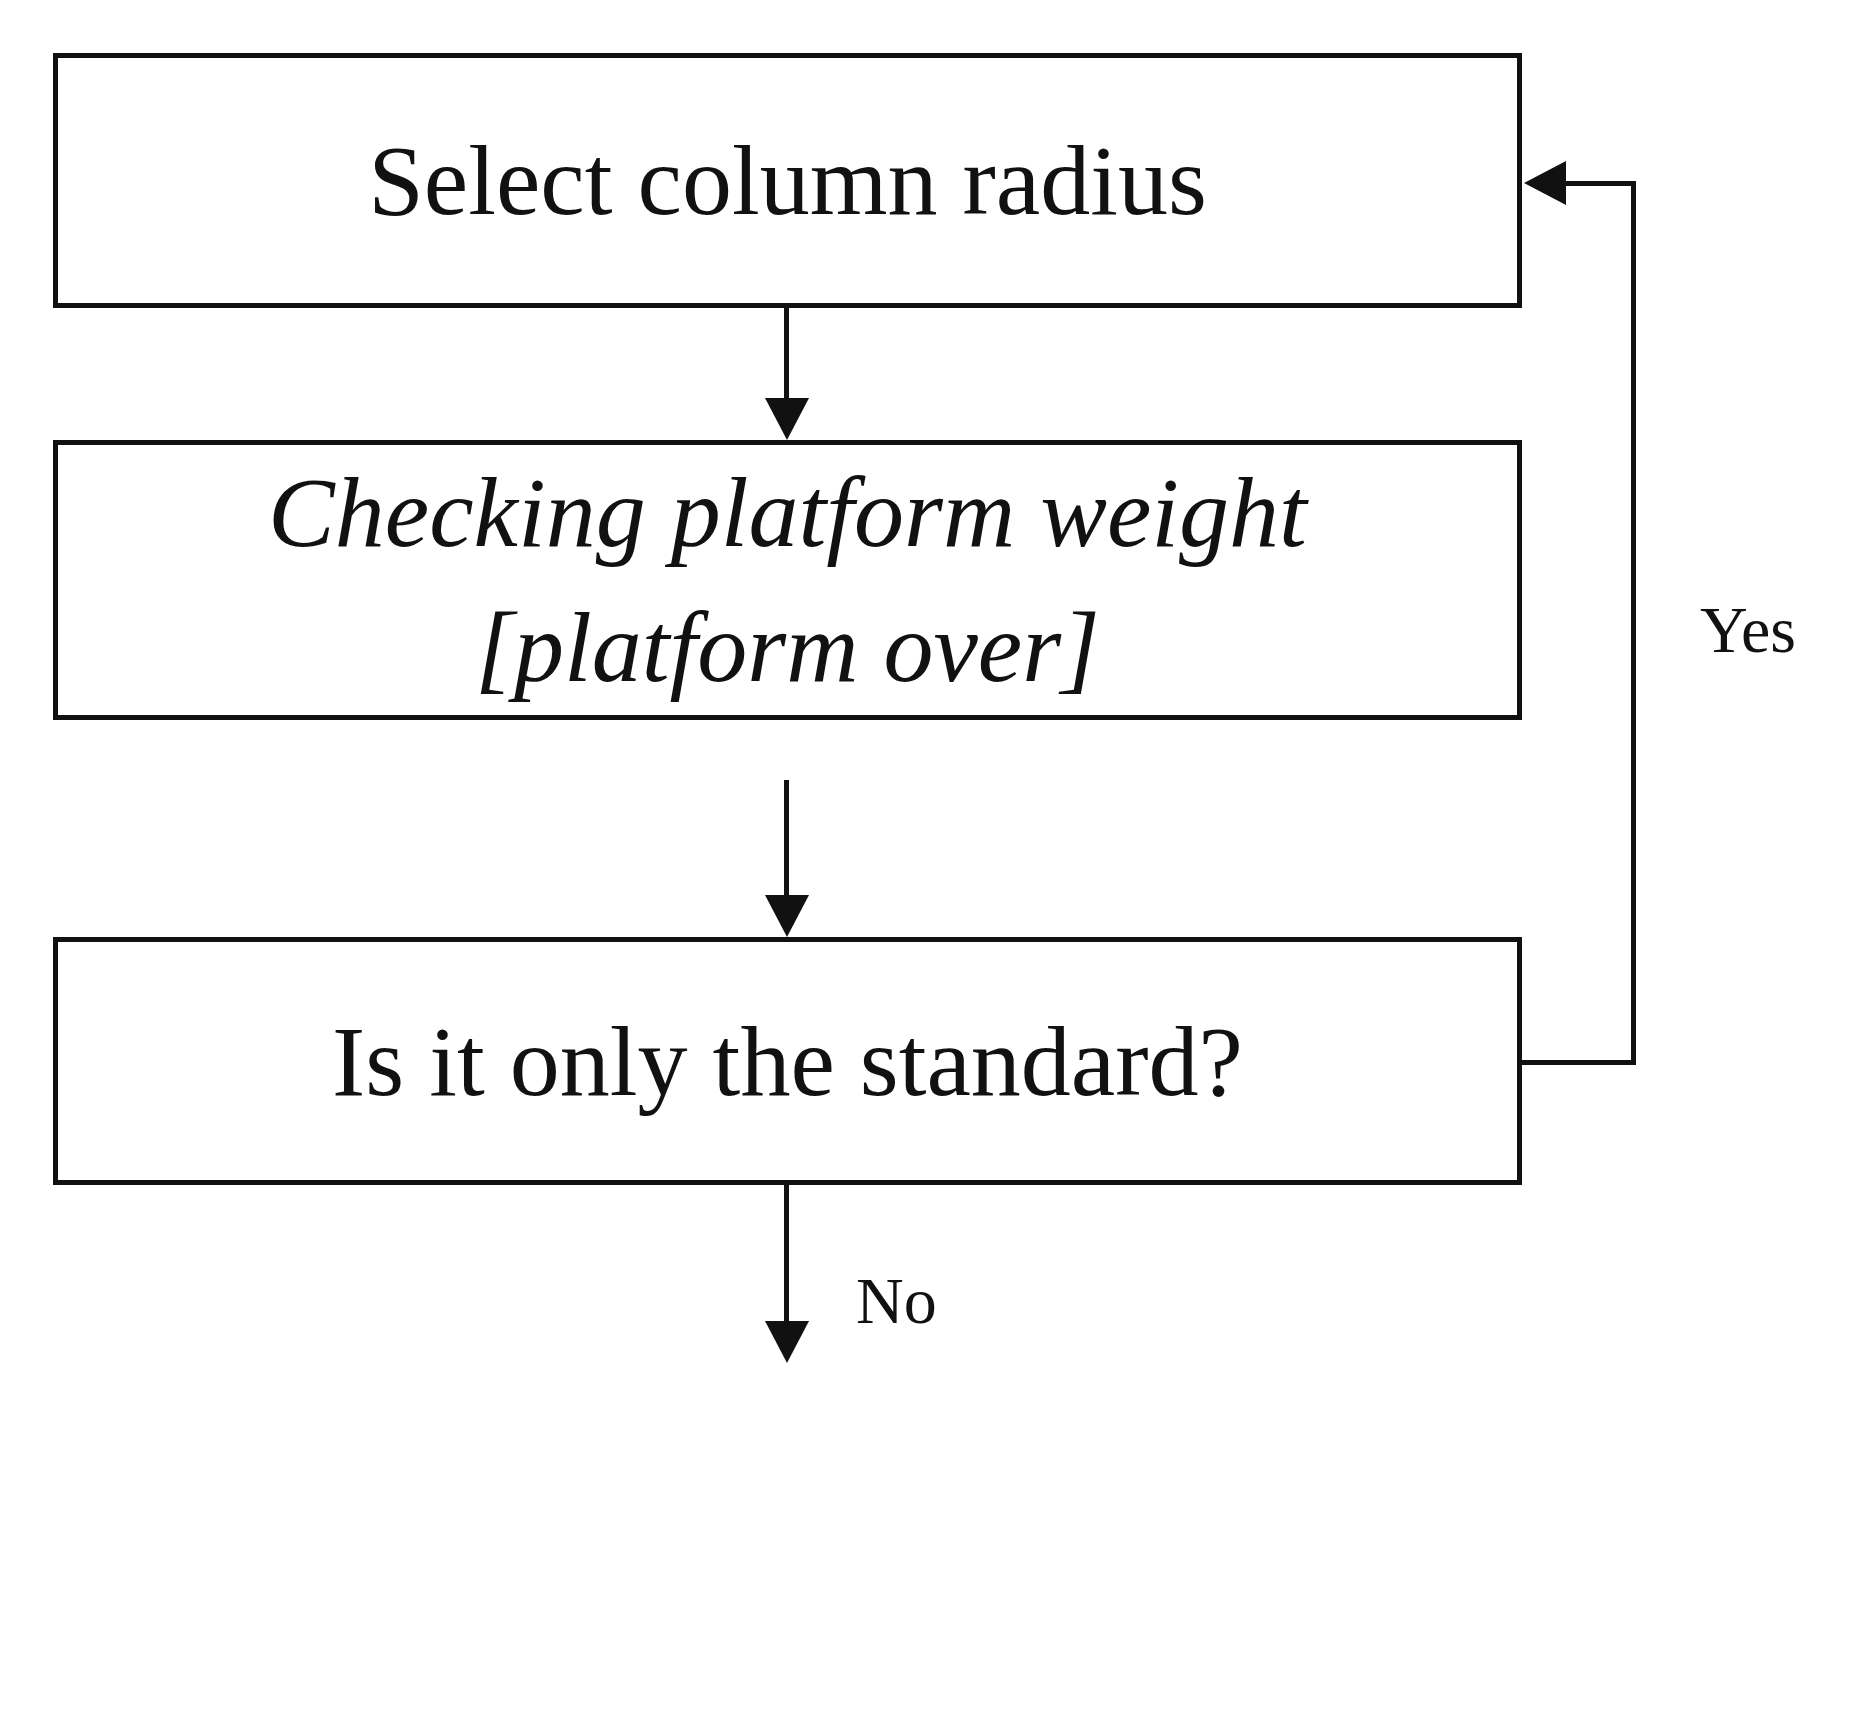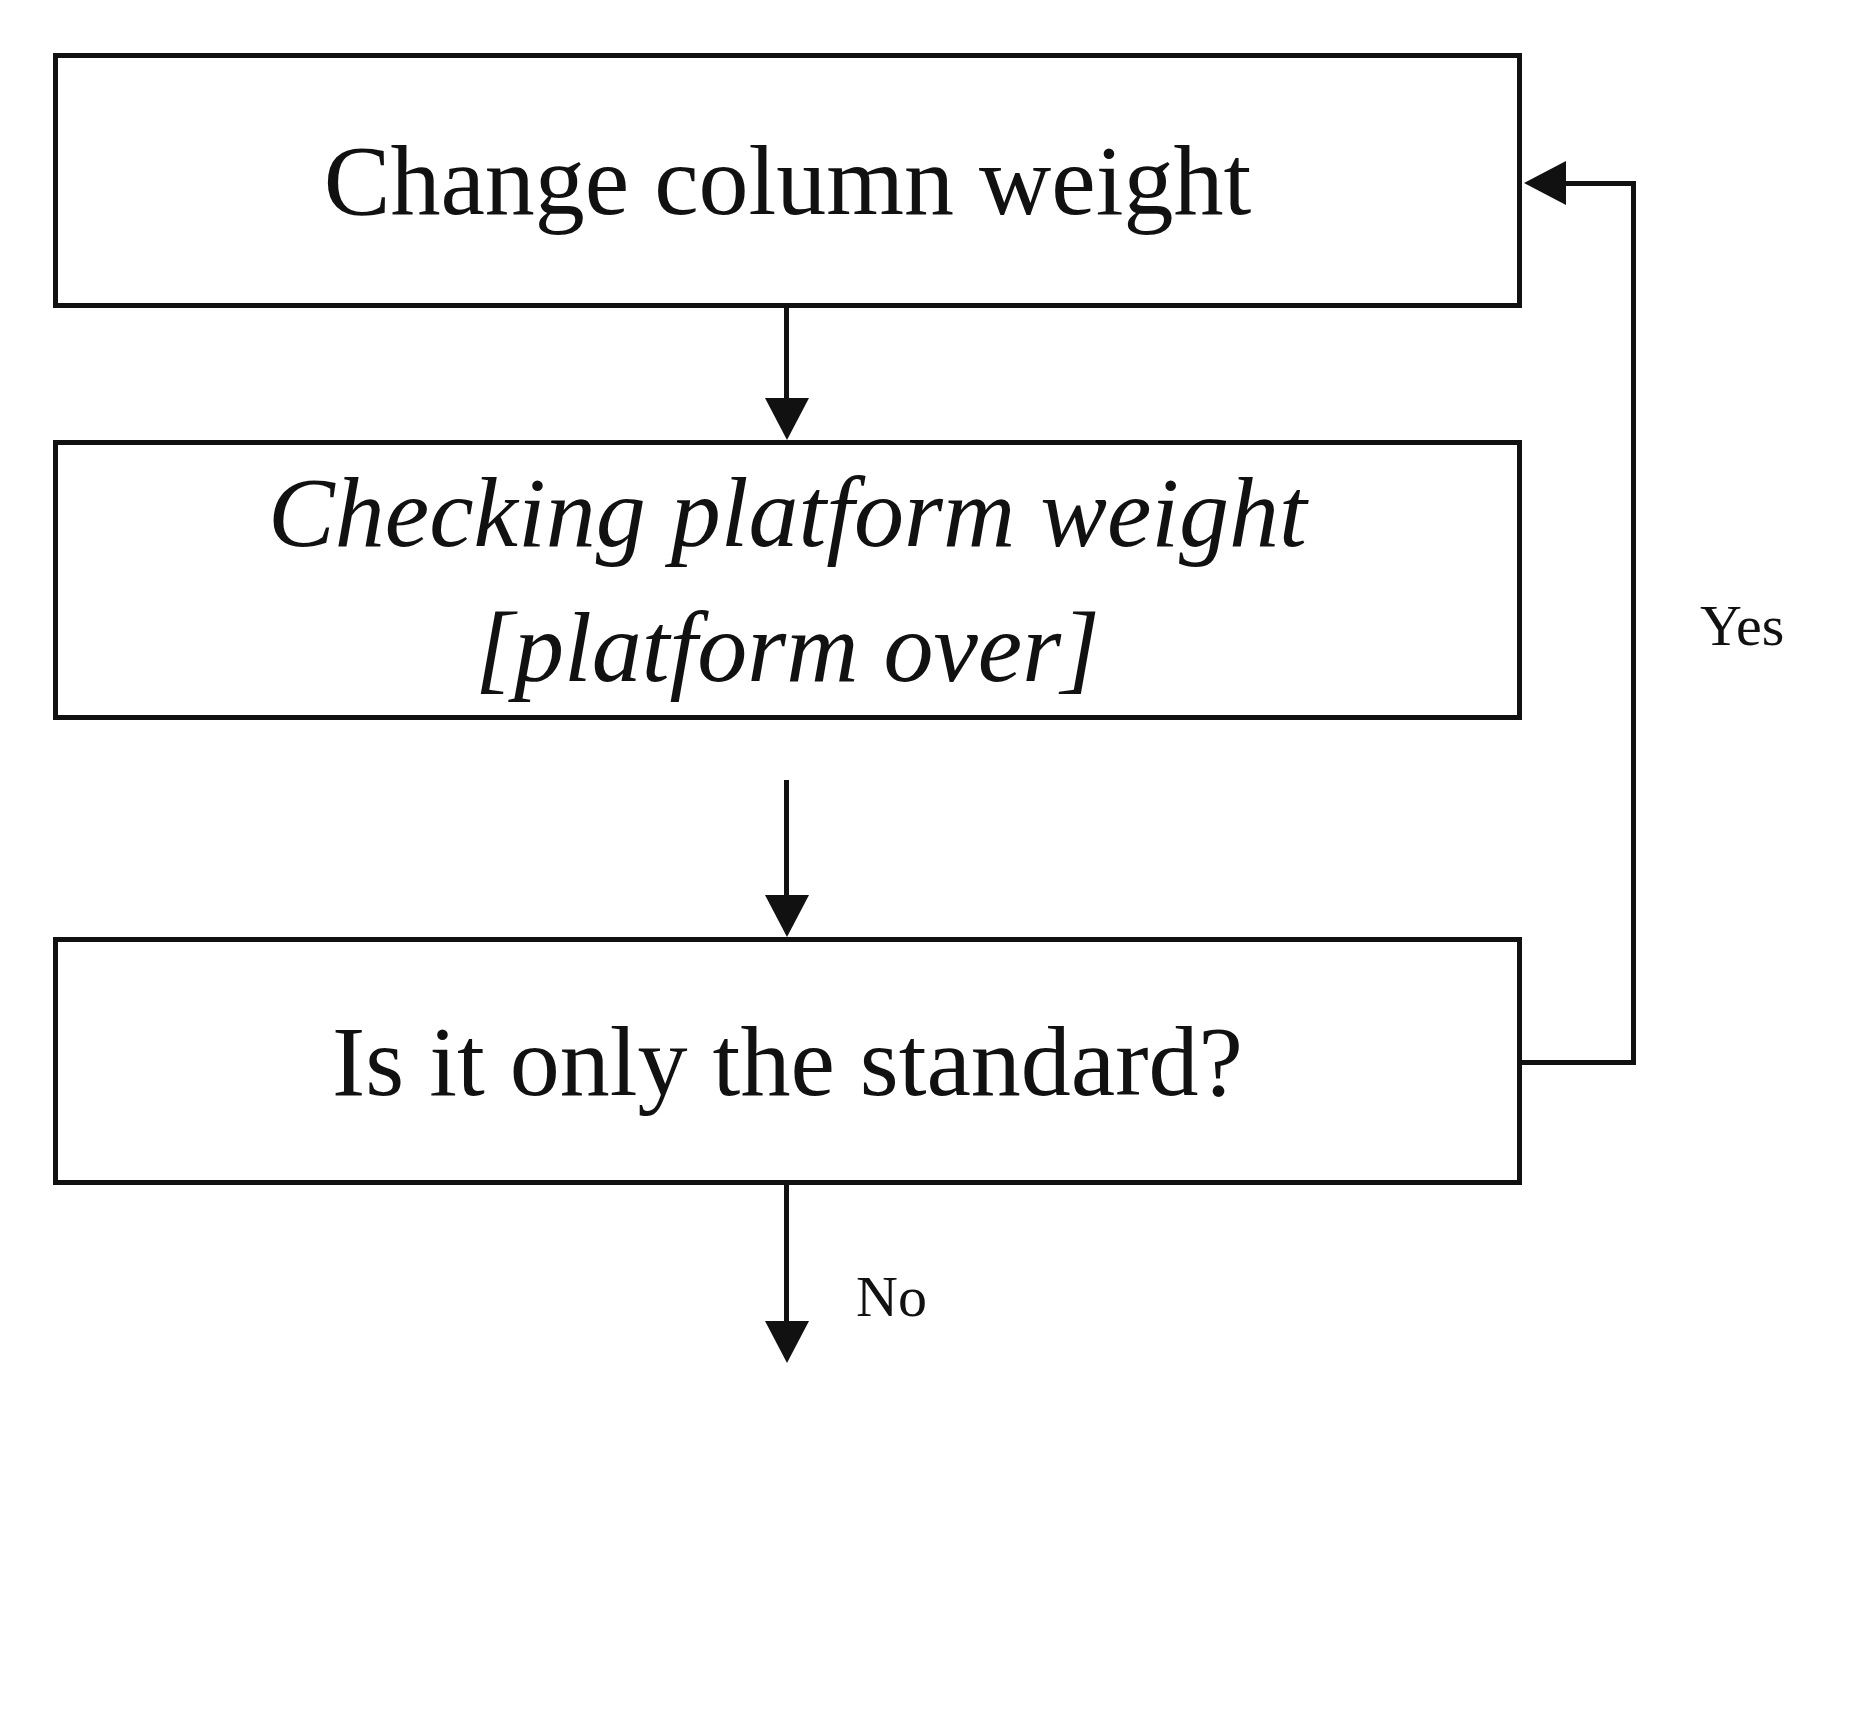--- a/index.html
+++ b/index.html
@@ -57,34 +57,34 @@
   #conn3-line { left: 784px; top: 1185px; height: 140px; }
   #conn3-head { left: 765px; top: 1321px; }
   
   #feedback-bottom { left: 1520px; top: 1060px; width: 116px; }
   #feedback-vertical { left: 1631px; top: 181px; height: 884px; }
   #feedback-top { left: 1564px; top: 181px; width: 72px; }
   #feedback-head { left: 1524px; top: 161px; }
 
   .edge-label {
     position: absolute;
-    font-size: 58px;
+    font-size: 66px;
     line-height: 1;
     white-space: nowrap;
   }
   #label-no  { left: 856px;  top: 1268px; }
   #label-yes { left: 1700px; top: 597px; }
 </style>
 </head>
 <body>
 
 <div class="canvas">
 
   <div class="node" id="node-change">
-    <div>Change column weight</div>
+    <div>Select column radius</div>
   </div>
 
   <div class="node" id="node-check">
     <div>Checking platform weight</div>
     <div>[platform over]</div>
   </div>
 
   <div class="node" id="node-decision">
     <div>Is it only the standard?</div>
   </div>

